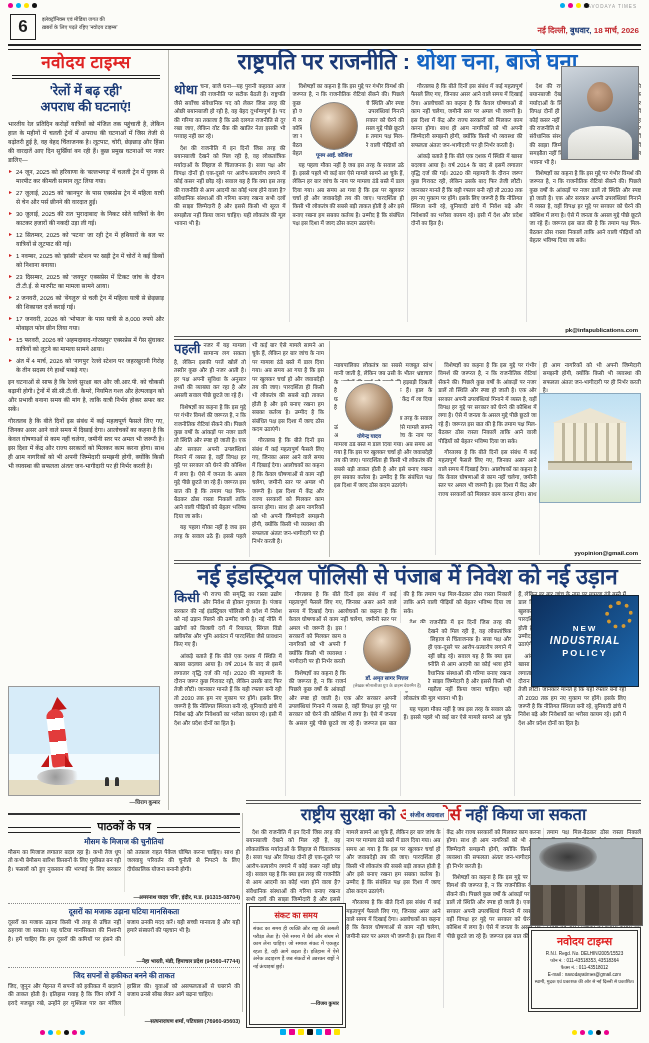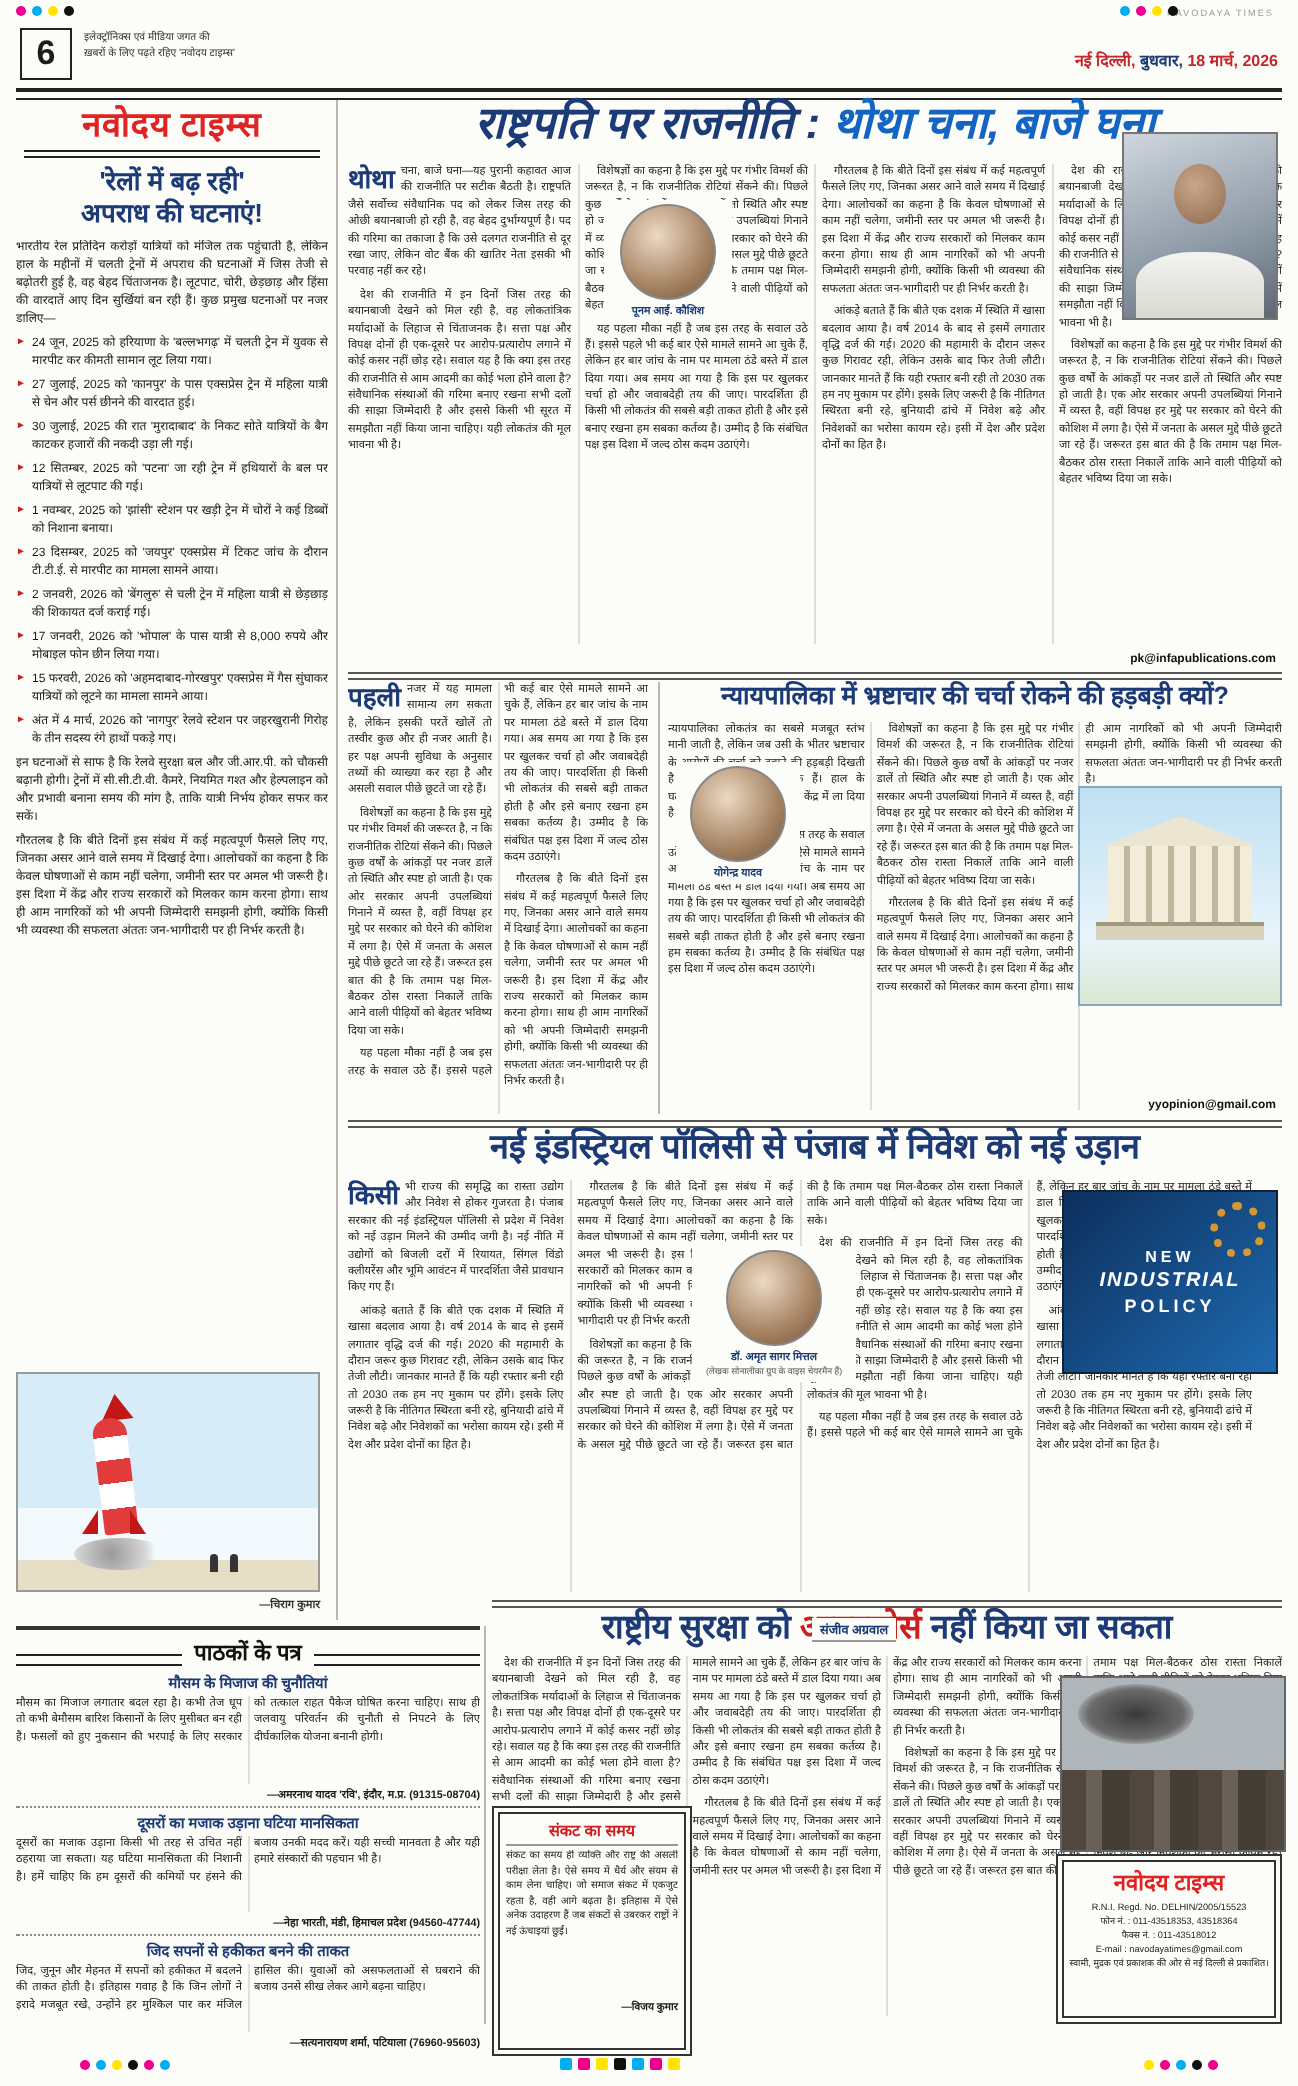--- a/index.html
+++ b/index.html
@@ -54,21 +54,21 @@
   .rk-nose{position:absolute;left:41px;top:10px;width:0;height:0;border-left:8px solid transparent;border-right:8px solid transparent;border-bottom:13px solid #c11717;transform:rotate(-7deg);}
   .rk-fin{position:absolute;top:68px;width:0;height:0;border-bottom:12px solid #c11717;}
   .rk-fin.l{left:32px;border-left:8px solid transparent;}
   .rk-fin.r{left:56px;border-right:8px solid transparent;}
   .rk-smoke{position:absolute;left:28px;top:82px;width:46px;height:16px;border-radius:50%;
             background:radial-gradient(circle at 40% 50%,#9a9a9a,#d5d5d5 60%,transparent 78%);}
   .fig{position:absolute;bottom:9px;width:4px;height:9px;background:#333;border-radius:2px 2px 0 0;}
   .cartoon-sig{position:absolute;right:4px;top:748px;font-size:5.6px;font-weight:bold;color:#333;}
   
   .a1{position:absolute;left:174px;top:50px;width:467px;height:284px;}
-  .a1 h1{margin:0;text-align:center;font-size:22px;line-height:1.1;font-weight:bold;font-style:italic;}
+  .a1 h1{margin:0;text-align:center;font-size:22px;line-height:1.1;font-weight:bold;}
   .a1-body{position:absolute;left:0;right:0;top:32px;height:240px;overflow:hidden;
            column-count:4;column-gap:7px;column-rule:1px solid #ddd;}
   .a1 .photo1{left:128px;top:50px;width:60px;padding:2px;}
   .a1 .photo2{right:2px;top:16px;width:76px;height:92px;border:1px solid #777;overflow:hidden;}
   .prez{position:relative;width:100%;height:100%;background:linear-gradient(160deg,#cfd6dd,#8d99a6 60%,#5d6873);}
   .prez .face{position:absolute;left:50%;top:16%;transform:translateX(-50%);width:26px;height:30px;border-radius:50%;
               background:radial-gradient(circle at 40% 35%,#caa589,#8f6b4f);}
   .prez .torso{position:absolute;bottom:0;left:8%;right:8%;height:36%;border-radius:45% 45% 0 0;
                background:linear-gradient(#f3f3f0,#d9d9d2);}
   .hr1{left:174px;top:336px;width:467px;}
@@ -82,21 +82,21 @@
              column-count:3;column-gap:6px;column-rule:1px solid #ddd;}
   .nyay .photo{left:4px;top:40px;width:58px;padding:2px;}
   .court{position:absolute;right:0;top:52px;width:100px;height:108px;border:1px solid #8aa8bd;z-index:2;
          background:linear-gradient(#bfe0f2,#e8f4fb 70%,#d8e8d2);}
   .court .ped{width:0;height:0;margin:14px auto 0;border-left:38px solid transparent;border-right:38px solid transparent;border-bottom:15px solid #ece5d2;}
   .court .cols{width:72px;height:38px;margin:0 auto;background:repeating-linear-gradient(90deg,#f2ecd9 0 8px,#bfb79e 8px 11px);}
   .court .base{width:84px;height:7px;margin:0 auto;background:#d8d2bd;border-top:2px solid #a29a7f;}
   .hr2{left:174px;top:560px;width:467px;}
   
   .a3{position:absolute;left:174px;top:565px;width:467px;height:233px;}
-  .a3 h2{margin:0;text-align:center;font-size:17px;font-weight:bold;color:#1b3a76;line-height:1.1;}
+  .a3 h2{margin:0;text-align:center;font-size:22px;font-weight:bold;color:#1b3a76;line-height:1.1;}
   .a3-body{position:absolute;left:0;right:15px;top:25px;height:206px;overflow:hidden;
            column-count:4;column-gap:7px;column-rule:1px solid #ddd;}
   .a3 .authorbox{left:172px;top:58px;width:78px;padding:2px;text-align:center;}
   .a3 .authorbox .sub{font-size:4.4px;color:#555;line-height:1.3;margin-top:1px;}
   .indus{position:absolute;right:2px;top:30px;width:106px;height:90px;z-index:2;border:1px solid #123;
          background:linear-gradient(135deg,#0d2f5d,#1e6ab0);color:#fff;display:flex;flex-direction:column;
          align-items:center;justify-content:center;gap:2px;font-weight:bold;overflow:hidden;}
   .indus .l1{font-size:8px;letter-spacing:2px;}
   .indus .l2{font-size:10px;letter-spacing:1px;font-style:italic;}
   .indus .l3{font-size:9px;letter-spacing:2px;}
@@ -258,21 +258,20 @@
 
   <section class="pahli bodytext">
     <p class="first"><span class="leadword">पहली</span><span> नजर में यह मामला सामान्य लग सकता है, लेकिन इसकी परतें खोलें तो तस्वीर कुछ और ही नजर आती है। हर पक्ष अपनी सुविधा के अनुसार तथ्यों की व्याख्या कर रहा है और असली सवाल पीछे छूटते जा रहे हैं।</span></p>
     <p>विशेषज्ञों का कहना है कि इस मुद्दे पर गंभीर विमर्श की जरूरत है, न कि राजनीतिक रोटियां सेंकने की। पिछले कुछ वर्षों के आंकड़ों पर नजर डालें तो स्थिति और स्पष्ट हो जाती है। एक ओर सरकार अपनी उपलब्धियां गिनाने में व्यस्त है, वहीं विपक्ष हर मुद्दे पर सरकार को घेरने की कोशिश में लगा है। ऐसे में जनता के असल मुद्दे पीछे छूटते जा रहे हैं। जरूरत इस बात की है कि तमाम पक्ष मिल-बैठकर ठोस रास्ता निकालें ताकि आने वाली पीढ़ियों को बेहतर भविष्य दिया जा सके।</p>
     <p>यह पहला मौका नहीं है जब इस तरह के सवाल उठे हैं। इससे पहले भी कई बार ऐसे मामले सामने आ चुके हैं, लेकिन हर बार जांच के नाम पर मामला ठंडे बस्ते में डाल दिया गया। अब समय आ गया है कि इस पर खुलकर चर्चा हो और जवाबदेही तय की जाए। पारदर्शिता ही किसी भी लोकतंत्र की सबसे बड़ी ताकत होती है और इसे बनाए रखना हम सबका कर्तव्य है। उम्मीद है कि संबंधित पक्ष इस दिशा में जल्द ठोस कदम उठाएंगे।</p>
     <p>गौरतलब है कि बीते दिनों इस संबंध में कई महत्वपूर्ण फैसले लिए गए, जिनका असर आने वाले समय में दिखाई देगा। आलोचकों का कहना है कि केवल घोषणाओं से काम नहीं चलेगा, जमीनी स्तर पर अमल भी जरूरी है। इस दिशा में केंद्र और राज्य सरकारों को मिलकर काम करना होगा। साथ ही आम नागरिकों को भी अपनी जिम्मेदारी समझनी होगी, क्योंकि किसी भी व्यवस्था की सफलता अंततः जन-भागीदारी पर ही निर्भर करती है।</p>
   </section>
   <div class="vline vline2"></div>
 
   <article class="nyay">
-    <h2>न्यायपालिका में भ्रष्टाचार की चर्चा रोकने की हड़बड़ी क्यों?</h2>
     <div class="nyay-body bodytext">
       <p class="first">न्यायपालिका लोकतंत्र का सबसे मजबूत स्तंभ मानी जाती है, लेकिन जब उसी के भीतर भ्रष्टाचार के आरोपों की चर्चा को दबाने की हड़बड़ी दिखती है तो सवाल उठने स्वाभाविक हैं। हाल के घटनाक्रम ने इस बहस को फिर से केंद्र में ला दिया है।</p>
       <p>यह पहला मौका नहीं है जब इस तरह के सवाल उठे हैं। इससे पहले भी कई बार ऐसे मामले सामने आ चुके हैं, लेकिन हर बार जांच के नाम पर मामला ठंडे बस्ते में डाल दिया गया। अब समय आ गया है कि इस पर खुलकर चर्चा हो और जवाबदेही तय की जाए। पारदर्शिता ही किसी भी लोकतंत्र की सबसे बड़ी ताकत होती है और इसे बनाए रखना हम सबका कर्तव्य है। उम्मीद है कि संबंधित पक्ष इस दिशा में जल्द ठोस कदम उठाएंगे।</p>
       <p>विशेषज्ञों का कहना है कि इस मुद्दे पर गंभीर विमर्श की जरूरत है, न कि राजनीतिक रोटियां सेंकने की। पिछले कुछ वर्षों के आंकड़ों पर नजर डालें तो स्थिति और स्पष्ट हो जाती है। एक ओर सरकार अपनी उपलब्धियां गिनाने में व्यस्त है, वहीं विपक्ष हर मुद्दे पर सरकार को घेरने की कोशिश में लगा है। ऐसे में जनता के असल मुद्दे पीछे छूटते जा रहे हैं। जरूरत इस बात की है कि तमाम पक्ष मिल-बैठकर ठोस रास्ता निकालें ताकि आने वाली पीढ़ियों को बेहतर भविष्य दिया जा सके।</p>
       <p>गौरतलब है कि बीते दिनों इस संबंध में कई महत्वपूर्ण फैसले लिए गए, जिनका असर आने वाले समय में दिखाई देगा। आलोचकों का कहना है कि केवल घोषणाओं से काम नहीं चलेगा, जमीनी स्तर पर अमल भी जरूरी है। इस दिशा में केंद्र और राज्य सरकारों को मिलकर काम करना होगा। साथ ही आम नागरिकों को भी अपनी जिम्मेदारी समझनी होगी, क्योंकि किसी भी व्यवस्था की सफलता अंततः जन-भागीदारी पर ही निर्भर करती है।</p>
       <p>देश की राजनीति में इन दिनों जिस तरह की बयानबाजी देखने को मिल रही है, वह लोकतांत्रिक मर्यादाओं के लिहाज से चिंताजनक है। सत्ता पक्ष और विपक्ष दोनों ही एक-दूसरे पर आरोप-प्रत्यारोप लगाने में कोई कसर नहीं छोड़ रहे। सवाल यह है कि क्या इस तरह की राजनीति से आम आदमी का कोई भला होने वाला है? संवैधानिक संस्थाओं की गरिमा बनाए रखना सभी दलों की साझा जिम्मेदारी है और इससे किसी भी सूरत में समझौता नहीं किया जाना चाहिए। यही लोकतंत्र की मूल भावना भी है।</p>
     </div>
     <div class="overlay photo">
       <div class="pcircle"></div>
       <div class="pcap">योगेन्द्र यादव</div>

